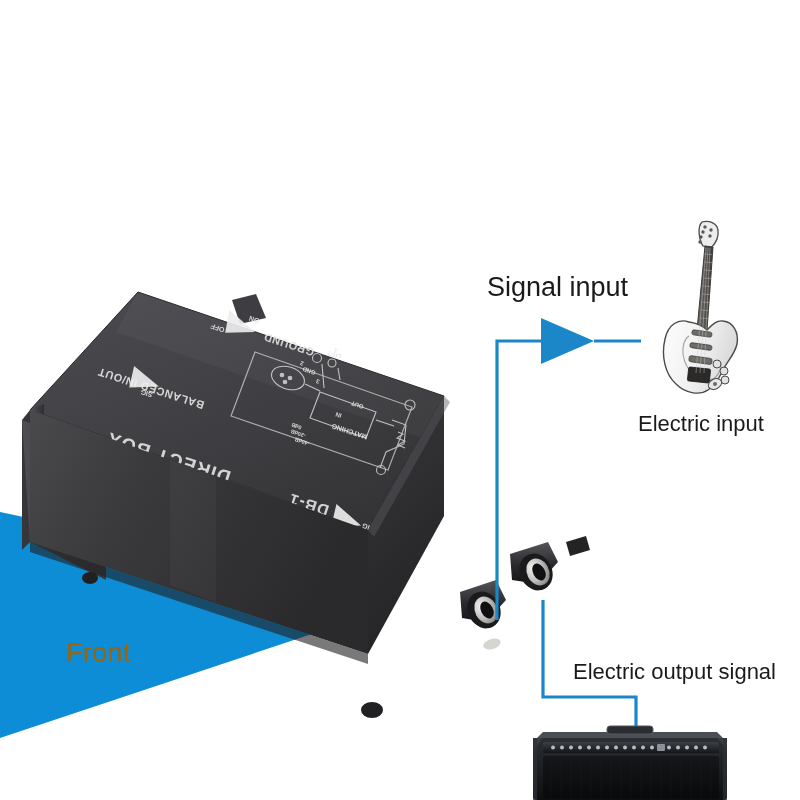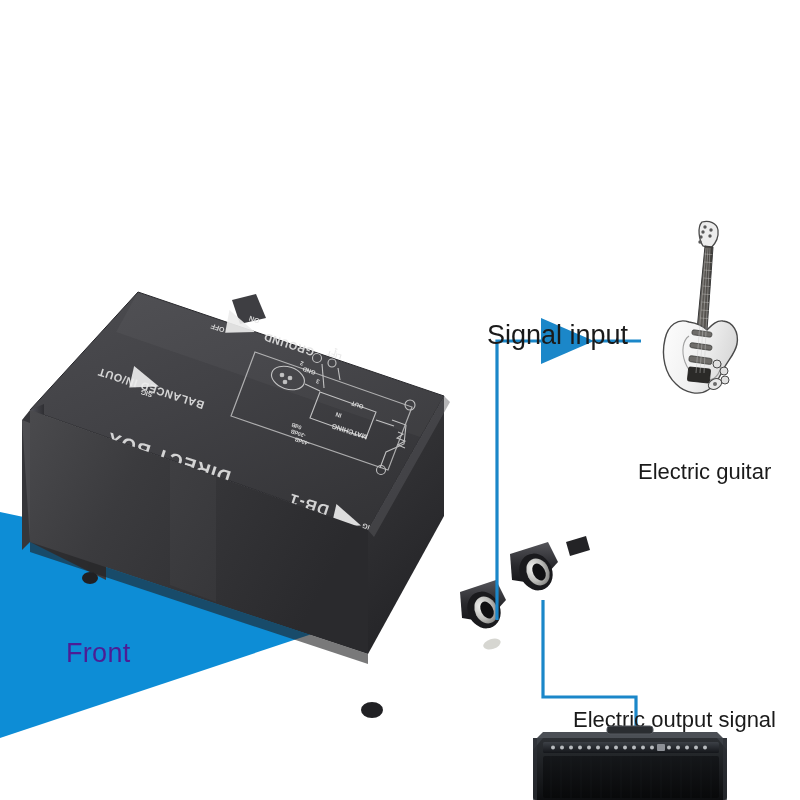--- a/index.html
+++ b/index.html
@@ -16,39 +16,38 @@
   }
   .abs{position:absolute;}
 
   
   #front-banner{
     left:0;top:498px;width:330px;height:240px;
   }
   #front-banner svg{display:block;}
   #front-label{
     left:66px;top:638px;
-    font-size:27px;color:#4c1d95;
+    font-size:27px;color:#a16207;
     letter-spacing:.3px;
     font-weight:400;
     white-space:nowrap;
   }
 
   
   #di-box{left:20px;top:292px;width:640px;height:450px;}
   #di-box svg{display:block;overflow:visible;}
 
   
   #callouts{left:0;top:0;width:800px;height:800px;pointer-events:none;}
 
   
   .callout-text{
     color:#1a1a1a;
     white-space:nowrap;
     font-weight:400;
-    margin-top:48px;
   }
   #signal-input-label{left:487px;top:272px;font-size:27px;}
   #electric-guitar-label{left:638px;top:411px;font-size:22px;}
   #parallel-output-label{left:573px;top:659px;font-size:22px;}
 
   
   #guitar{left:645px;top:218px;width:120px;height:190px;}
   #guitar svg{display:block;}
 
   
@@ -214,21 +213,21 @@
 
     <polyline points="497,620 497,341 541,341" fill="none" stroke="#1b87c9" stroke-width="3.2"></polyline>
     <polyline points="594,341 641,341" fill="none" stroke="#1b87c9" stroke-width="3.2"></polyline>
     <polygon points="541,318 594,341 541,364" fill="#1b87c9"></polygon>
 
     <polyline points="543,600 543,697 636,697 636,726" fill="none" stroke="#1b87c9" stroke-width="3.2"></polyline>
   </svg>
 
   <div class="abs callout-text" id="signal-input-label">Signal input</div>
 
-  <div class="abs callout-text" id="electric-guitar-label">Electric guitar</div>
+  <div class="abs callout-text" id="electric-guitar-label">Electric input</div>
 
   <div class="abs callout-text" id="parallel-output-label">Electric output signal</div>
 
   <div class="abs" id="guitar">
     <svg width="120" height="190" viewBox="0 0 120 190">
       <defs>
         <linearGradient id="gBody" x1="0" y1="0" x2="1" y2="0.3">
           <stop offset="0%" stop-color="#fdfdfd"></stop>
           <stop offset="58%" stop-color="#f0f0f0"></stop>
           <stop offset="100%" stop-color="#d9d9d9"></stop>

